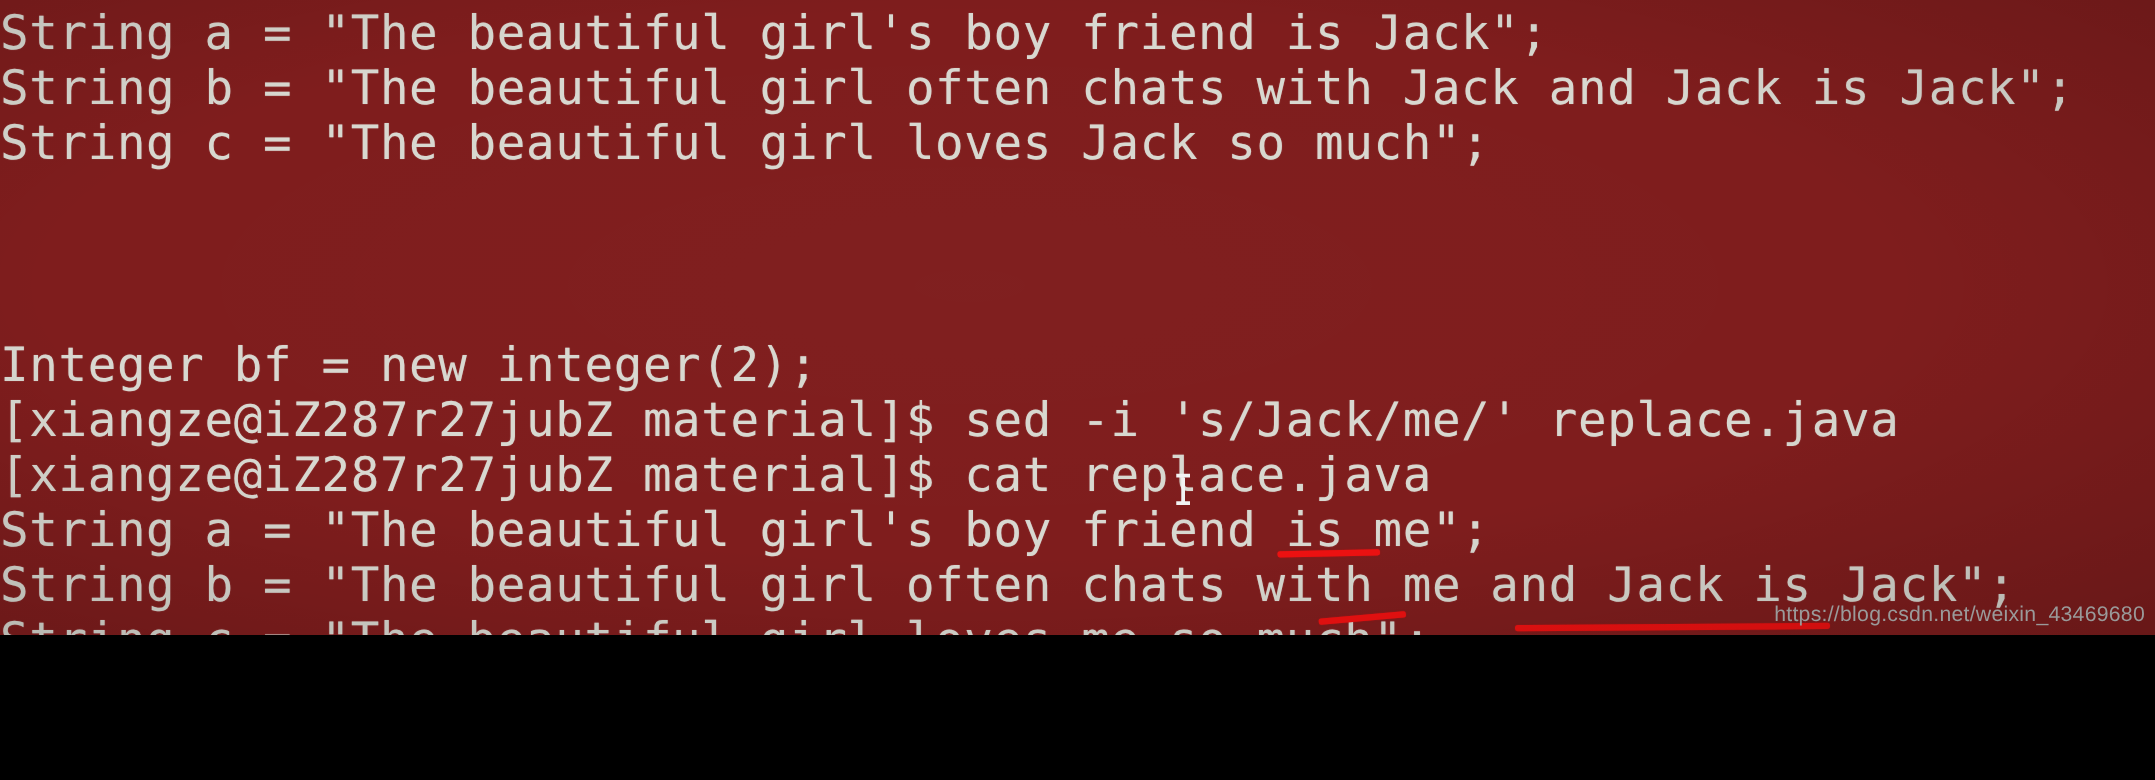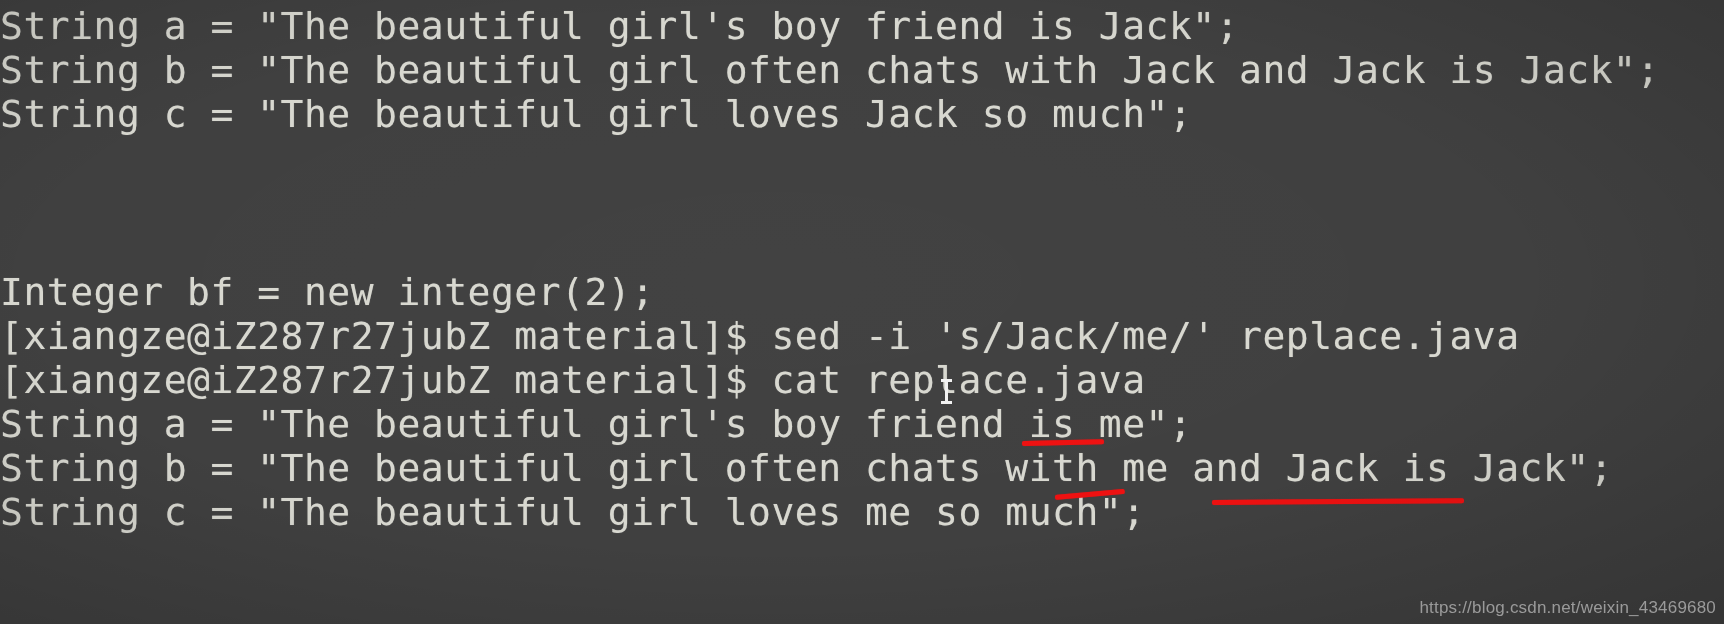--- a/index.html
+++ b/index.html
@@ -10,22 +10,22 @@
   }
   body {
     width: 1724px;
     height: 624px;
     overflow: hidden;
     font-family: "DejaVu Sans Mono", "Liberation Mono", monospace;
   }
   #terminal {
     position: relative;
     width: 1724px;
-    height: 624px;
-    background: #404040;
+    height: 508px;
+    background: #7f1d1d;
     overflow: hidden;
   }
   .line {
     position: absolute;
     left: 0;
     white-space: pre;
     color: #d8d8d0;
     font-family: "DejaVu Sans Mono", "Liberation Mono", monospace;
     font-size: 38px;
     line-height: 44px;

